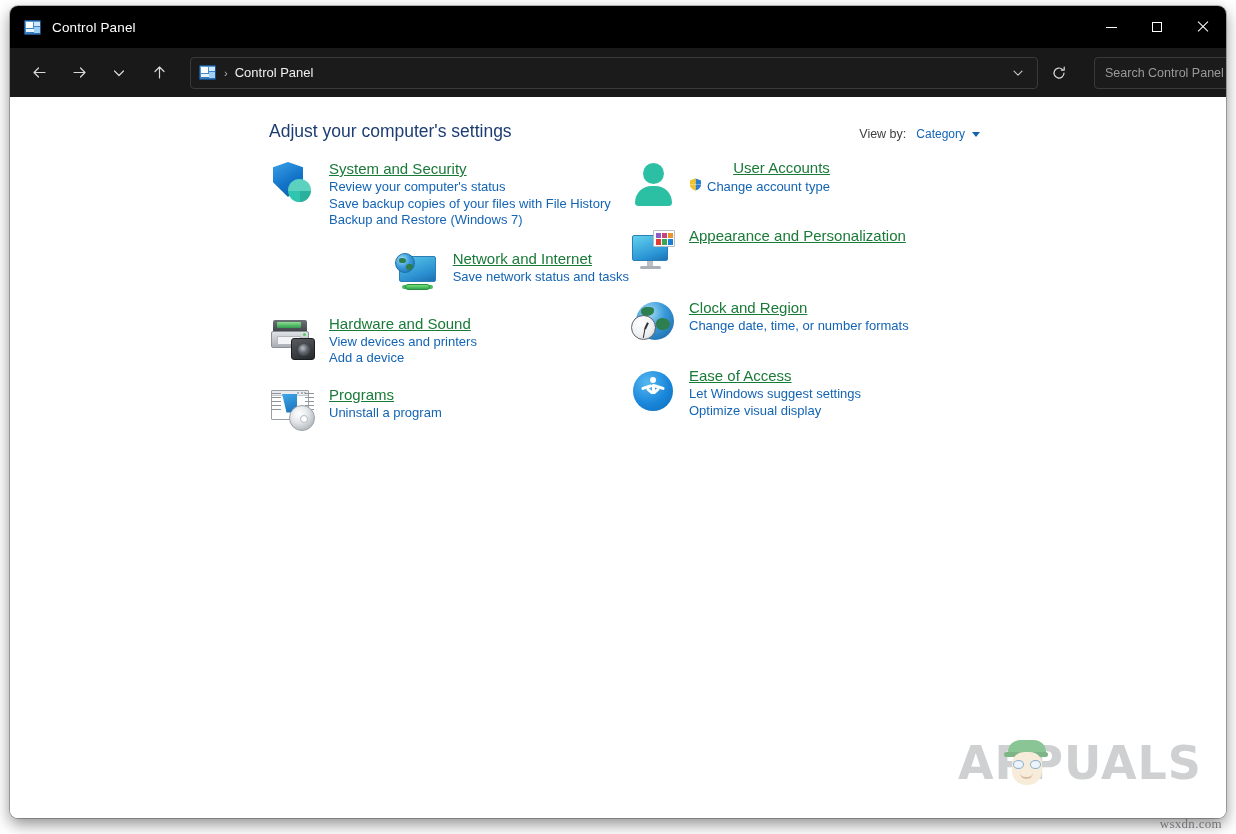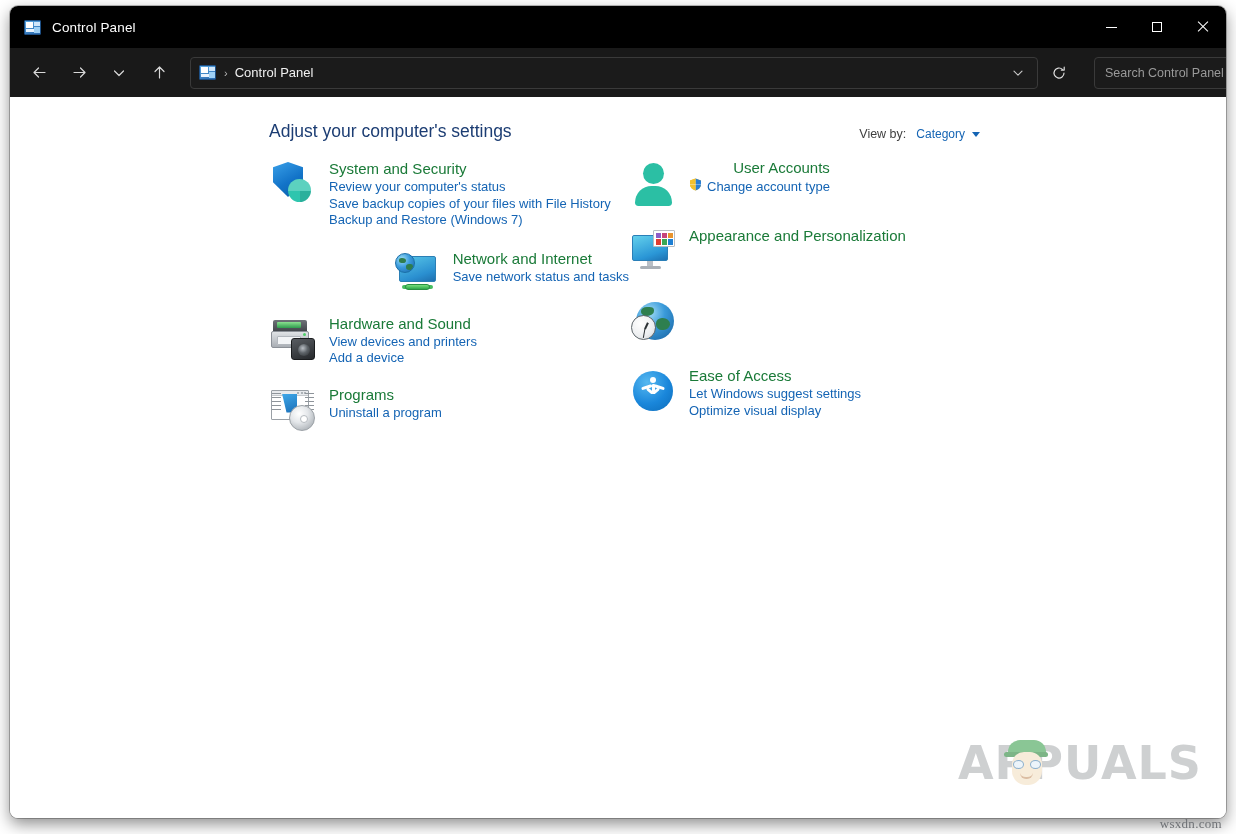--- a/index.html
+++ b/index.html
@@ -206,20 +206,21 @@
     margin-right: 12px;
     margin-top: 2px;
   }
   .cat-body { padding-top: 2px; }
   .cat-title {
     color: #1a7a38;
     font-size: 15px;
     line-height: 20px;
     white-space: nowrap;
     display: inline-block;
+    text-decoration: underline;
   }
   .cat-link {
     display: block;
     color: #1464b4;
     font-size: 13px;
     line-height: 16.5px;
     white-space: nowrap;
   }
   .cat-link.with-shield { display: flex; align-items: center; }
   .uac-shield { flex: 0 0 auto; margin-right: 5px; }
@@ -703,20 +704,24 @@
                 <span class="clock-globe">
                     <i class="cl1"></i>
                     <i class="cl2"></i>
                   </span>
                 <span class="clock-face">
                     <i class="hand-h"></i>
                     <i class="hand-m"></i>
                   </span>
               </span>
             </div>
+            <div class="cat-body">
+              <span class="cat-title">Clock and Region</span>
+              <a class="cat-link">Change date, time, or number formats</a>
+            </div>
           </div>
 
           <div class="category cat-ease">
             <div class="cat-icon">
               <span class="ic">
                 <span class="ease-circle"></span>
                 <span class="ease-head"></span>
                 <span class="ease-body"></span>
                 <span class="ease-arm-l"></span>
                 <span class="ease-arm-r"></span>

